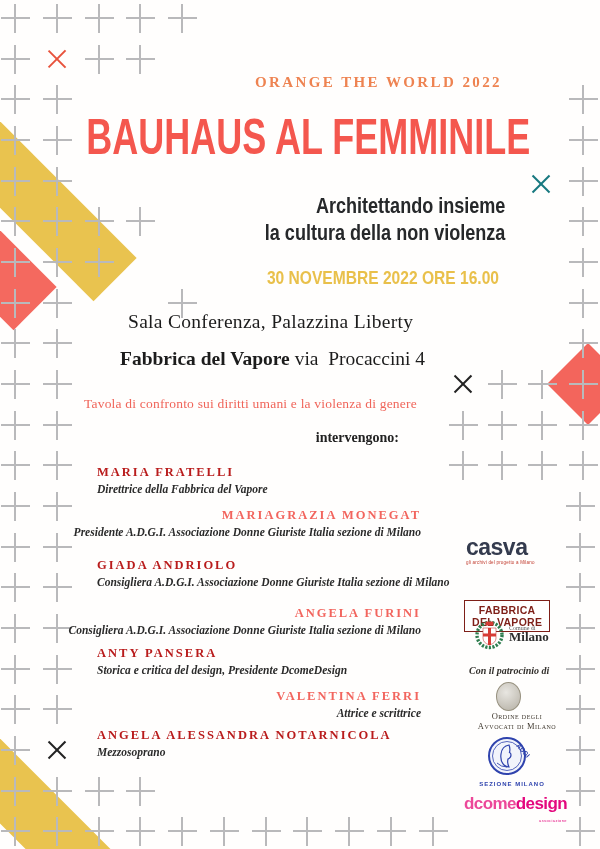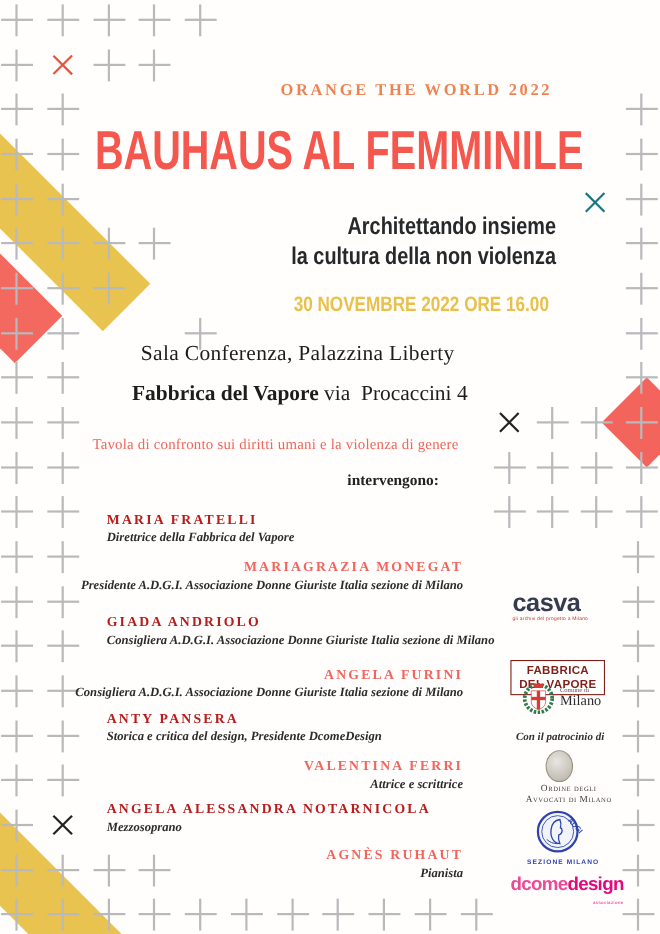--- a/index.html
+++ b/index.html
@@ -68,21 +68,21 @@
   .casva{position:absolute;left:466px;top:536px;width:80px;}
   .casva .word{font-family:"Liberation Sans",sans-serif;font-weight:700;font-size:23px;
                line-height:23px;color:#343b4e;letter-spacing:-.5px;}
   .casva .tag{font-family:"Liberation Sans",sans-serif;font-size:4.5px;color:#c0392b;margin-top:1px;letter-spacing:.2px;}
   .fdv{position:absolute;left:464px;top:576px;border:1.5px solid #7e1f18;color:#7e1f18;
        padding:3px 7px;text-align:center;font-family:"Liberation Sans",sans-serif;
        font-weight:700;font-size:10.5px;line-height:12px;letter-spacing:.3px;background:#fff;margin-top:24px;}
   .comune{position:absolute;left:474px;top:617px;display:flex;align-items:center;}
   .comune .txt{margin-left:4px;}
   .comune .l1{font-size:6px;color:#5a5a5a;}
-  .comune .l2{font-size:13px;color:#2b2b2b;line-height:12px;}
+  .comune .l2{font-size:13px;color:#2b2b2b;line-height:12px;font-weight:bold;}
   .patronage{position:absolute;left:469px;top:665px;font-size:10px;font-style:italic;font-weight:600;color:#33302c;}
   .ordine-seal{position:absolute;left:496px;top:682px;width:23px;height:27px;border-radius:50%;
                background:radial-gradient(circle at 40% 35%,#e8e6e1,#b4afa4);border:1px solid #97917f;}
   .ordine-txt{position:absolute;left:457px;top:712px;width:120px;text-align:center;
               font-variant:small-caps;font-size:8.5px;line-height:9.5px;letter-spacing:.5px;color:#413a30;}
   .adgi{position:absolute;left:487px;top:733px;width:44px;height:46px;}
   .adgi-cap{position:absolute;left:457px;top:781px;width:110px;text-align:center;
             font-family:"Liberation Sans",sans-serif;font-size:6px;letter-spacing:1px;color:#2f43ad;font-weight:700;}
   .dcd{position:absolute;left:464px;top:795px;font-family:"Liberation Sans",sans-serif;
        font-weight:700;font-size:17px;letter-spacing:-.6px;line-height:17px;}
@@ -236,24 +236,20 @@
       <div class="role">Storica e critica del design, Presidente DcomeDesign</div>
     </div>
     <div class="speaker right" style="top:668px;">
       <div class="name coral">VALENTINA FERRI</div>
       <div class="role">Attrice e scrittrice</div>
     </div>
     <div class="speaker left" style="top:707px;">
       <div class="name gold">ANGELA ALESSANDRA NOTARNICOLA</div>
       <div class="role">Mezzosoprano</div>
     </div>
-    <div class="speaker right" style="top:749px;">
-      <div class="name coral">AGNÈS RUHAUT</div>
-      <div class="role">Pianista</div>
-    </div>
   </div>
 
   <div class="logos">
     <div class="casva">
       <div class="word">casva</div>
       <div class="tag">gli archivi del progetto a Milano</div>
     </div>
 
     <div class="fdv">
       <div>FABBRICA</div>

